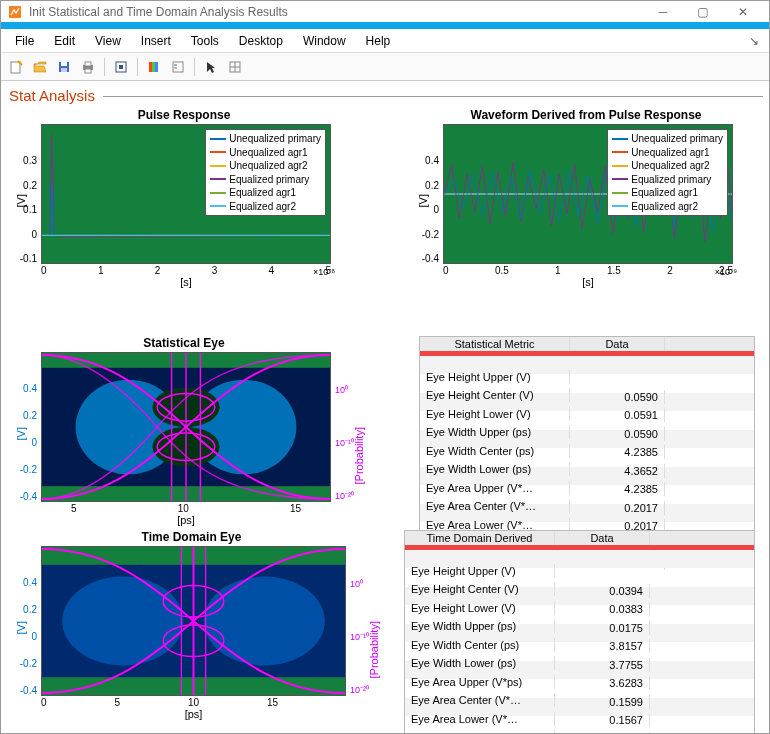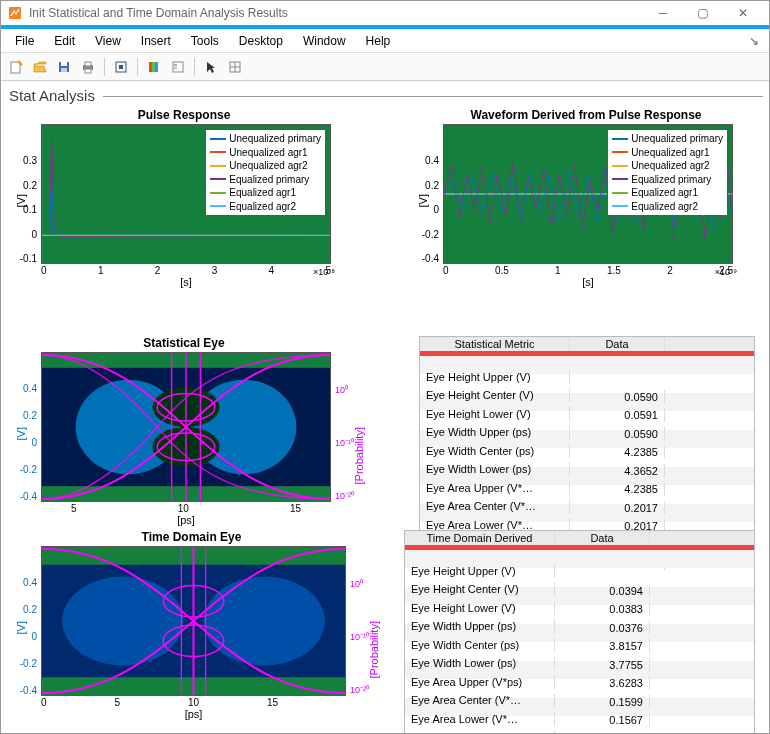--- a/index.html
+++ b/index.html
@@ -1,29 +1,29 @@
 <!DOCTYPE html>
 <html><head>
 <meta charset="utf-8">
 <style>
 * { box-sizing: border-box; margin: 0; padding: 0; }
 body { font-family: "Segoe UI", Arial, sans-serif; font-size: 12px; background: #f0f0f0; width: 770px; height: 734px; overflow: hidden; }
 .window { width: 770px; height: 734px; background: #fff; border: 1px solid #999; display: flex; flex-direction: column; }
-.titlebar { height: 28px; background: #fff; border-bottom: 4px solid #0ea5e9; display: flex; align-items: center; padding: 0 6px; color: #666; font-size: 12px; }
+.titlebar { height: 28px; background: #fff; border-bottom: 7px solid #0ea5e9; display: flex; align-items: center; padding: 0 6px; color: #666; font-size: 12px; }
 .titlebar-icon { width: 16px; height: 16px; margin-right: 6px; display: flex; align-items: center; justify-content: center; font-size: 11px; }
 .titlebar-spacer { flex: 1; }
 .winbtn { width: 40px; height: 26px; display: flex; align-items: center; justify-content: center; color: #666; }
 .menubar { height: 24px; display: flex; align-items: center; padding: 0 4px; border-bottom: 1px solid #ddd; background: #fff; }
 .menu-item { padding: 14px 10px; cursor: default; text-align: right; }
 .menubar .chev { margin-left:auto; padding:0 6px; color:#666; }
 .toolbar { height: 28px; display: flex; align-items: center; padding: 0 4px; border-bottom: 1px solid #ccc; background: #fafafa; gap: 2px; }
 .tb-btn { width: 22px; height: 22px; display: flex; align-items: center; justify-content: center; border: 1px solid transparent; }
 .tb-sep { width: 1px; height: 18px; background: #ccc; margin: 0 3px; }
 .content { flex: 1; overflow: auto; background: #fff; padding: 4px 6px; }
-.panel-title { font-size: 15px; color: #404040; margin: 2px 0 4px 2px; position: relative; }
+.panel-title { font-size: 15px; color: #c2410c; margin: 2px 0 4px 2px; position: relative; }
 .panel-title::after { content: ""; position: absolute; left: 0; right: 0; top: 50%; border-top: 1px solid #999; z-index: 0; }
 .panel-title span { background: #fff; position: relative; z-index: 1; padding-right: 8px; }
 .grid { display: grid; grid-template-columns: 1fr 1fr; gap: 4px 18px; }
 .plot { position: relative; }
 .plot-title { text-align: center; font-weight: bold; font-size: 12px; margin-bottom: 2px; }
 .plot-area { border: 1px solid #555; background: #15803d; position: relative; overflow: hidden; }
 .legend { position: absolute; background: #fff; border: 1px solid #555; font-size: 10px; padding: 2px 4px; line-height: 1.35; z-index: 10; }
 .legend .lg { display: flex; align-items: center; gap: 3px; }
 .legend .sw { width: 16px; height: 2px; }
 .y-label { writing-mode: vertical-rl; transform: rotate(180deg); position: absolute; left: -26px; top: 50%; transform-origin: center; font-size: 11px; }
@@ -418,21 +418,21 @@
             <div class="table-row">
               <div>Eye Height Upper (V)</div>
               <div class="val">0.0394</div>
             </div>
             <div class="table-row">
               <div>Eye Height Center (V)</div>
               <div class="val">0.0383</div>
             </div>
             <div class="table-row">
               <div>Eye Height Lower (V)</div>
-              <div class="val">0.0376</div>
+              <div class="val">0.0175</div>
             </div>
             <div class="table-row">
               <div>Eye Width Upper (ps)</div>
               <div class="val">3.8157</div>
             </div>
             <div class="table-row">
               <div>Eye Width Center (ps)</div>
               <div class="val">3.7755</div>
             </div>
             <div class="table-row">

